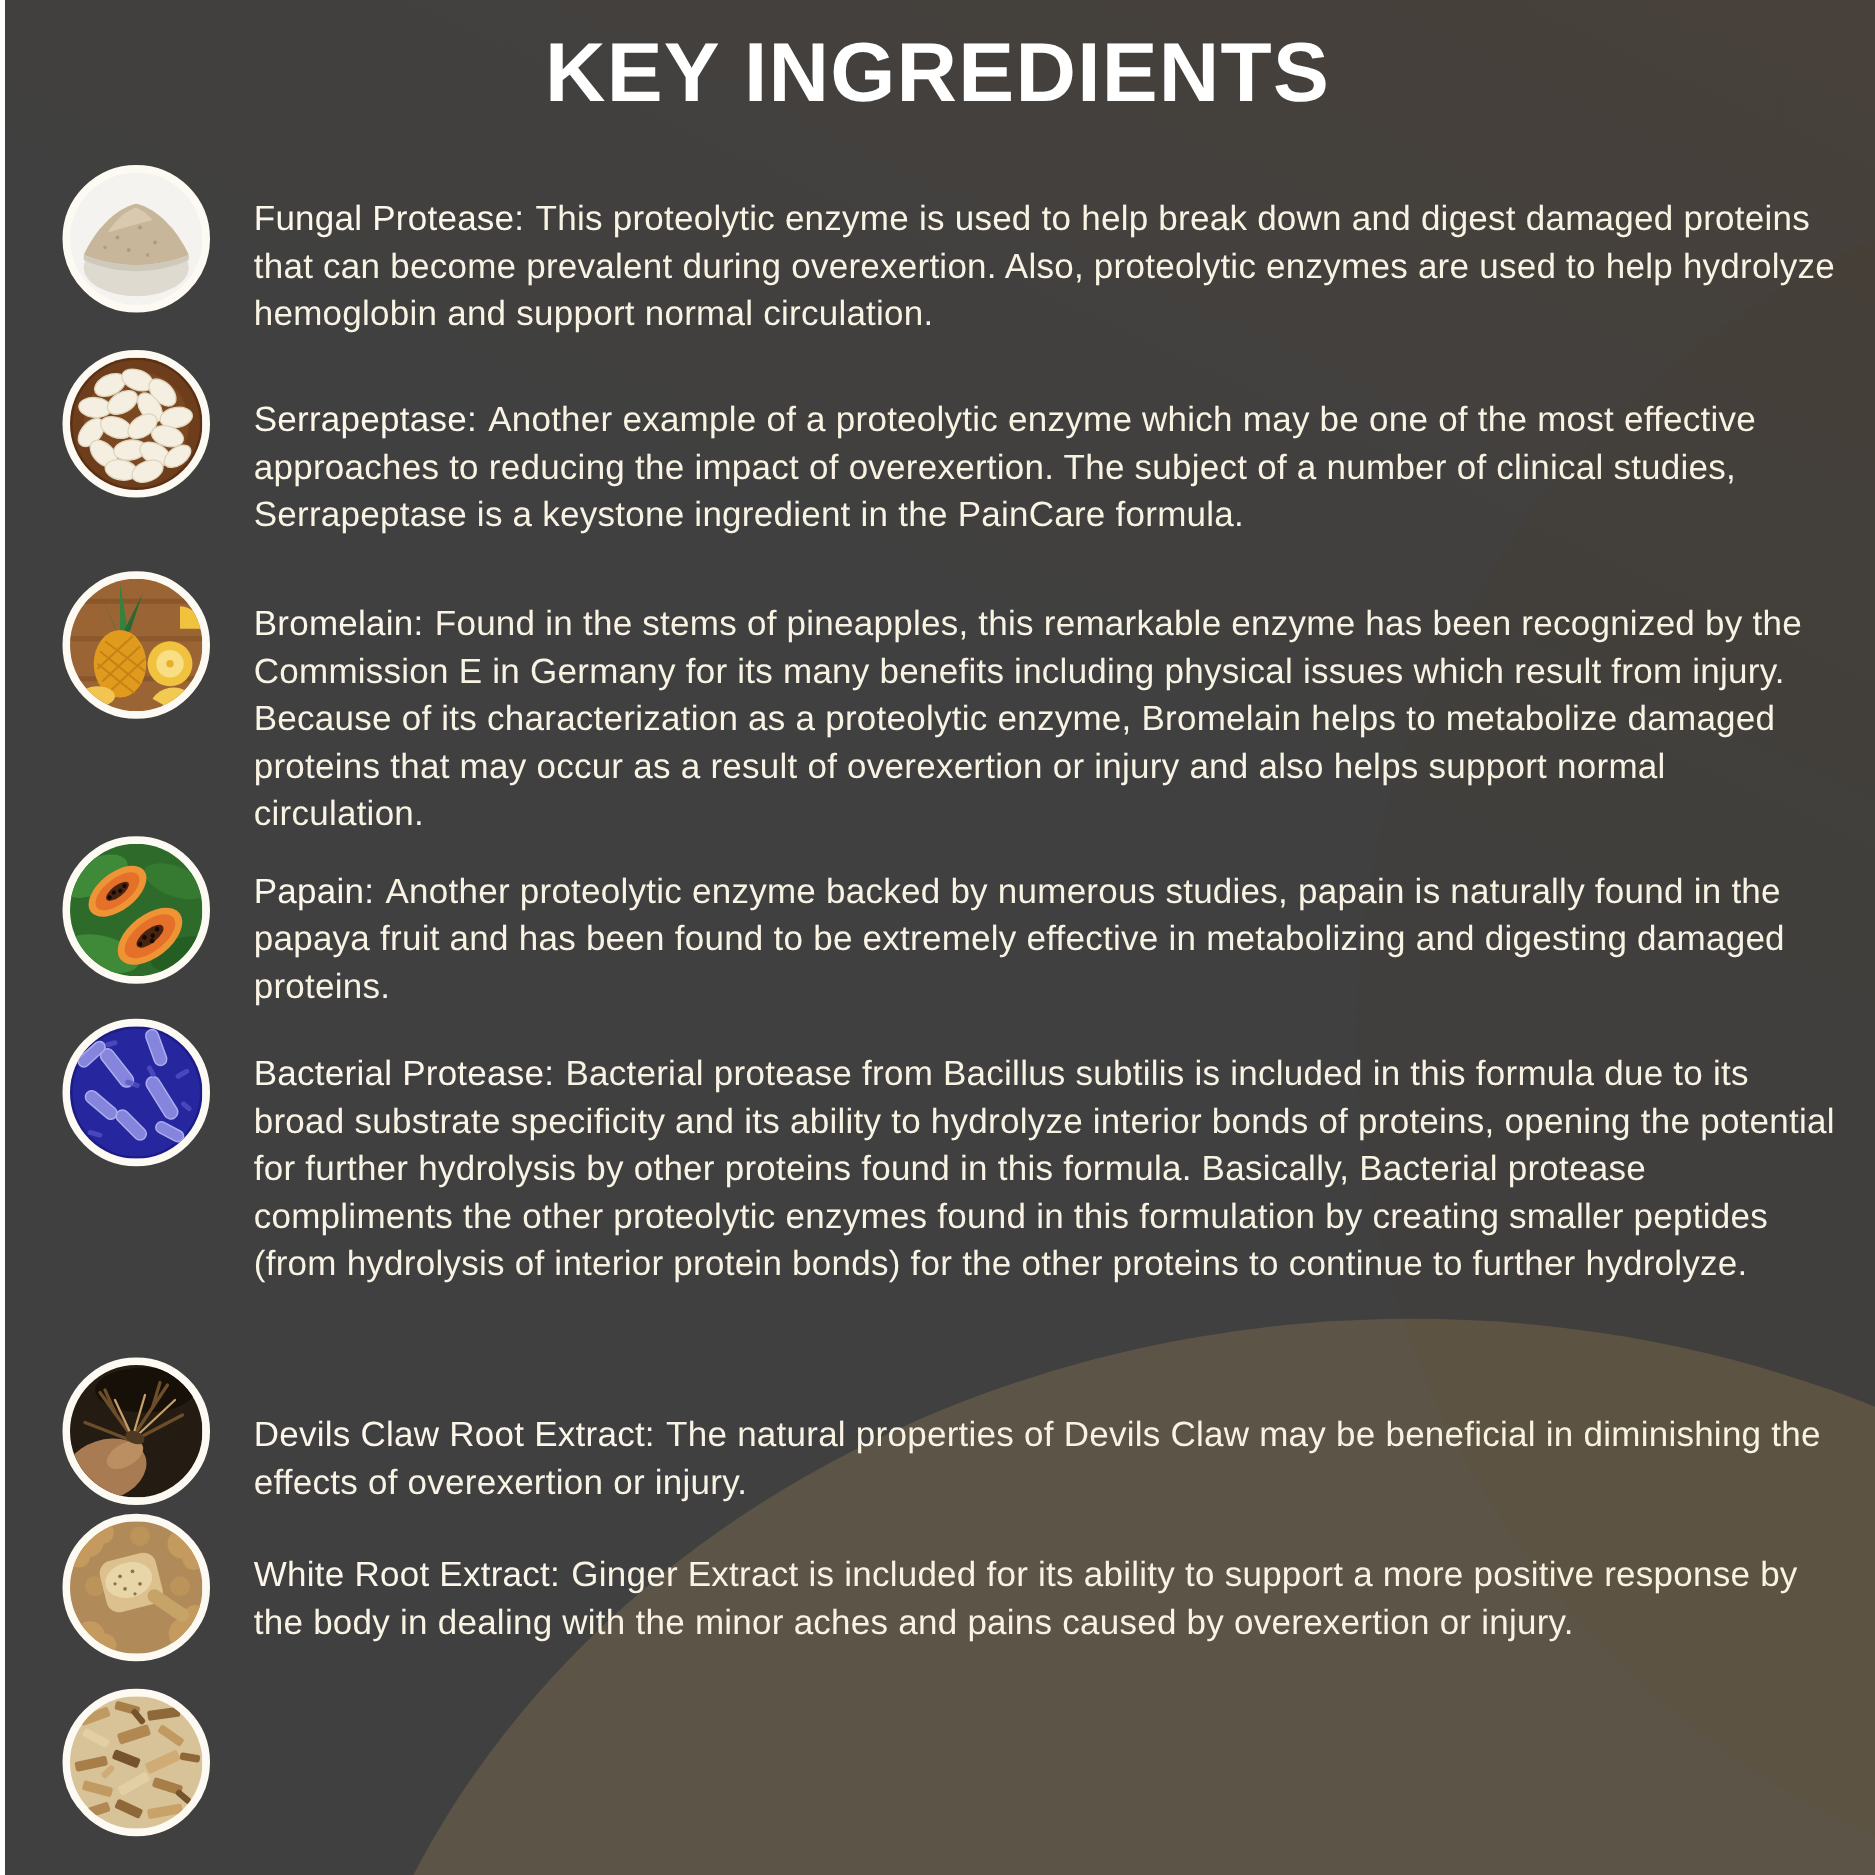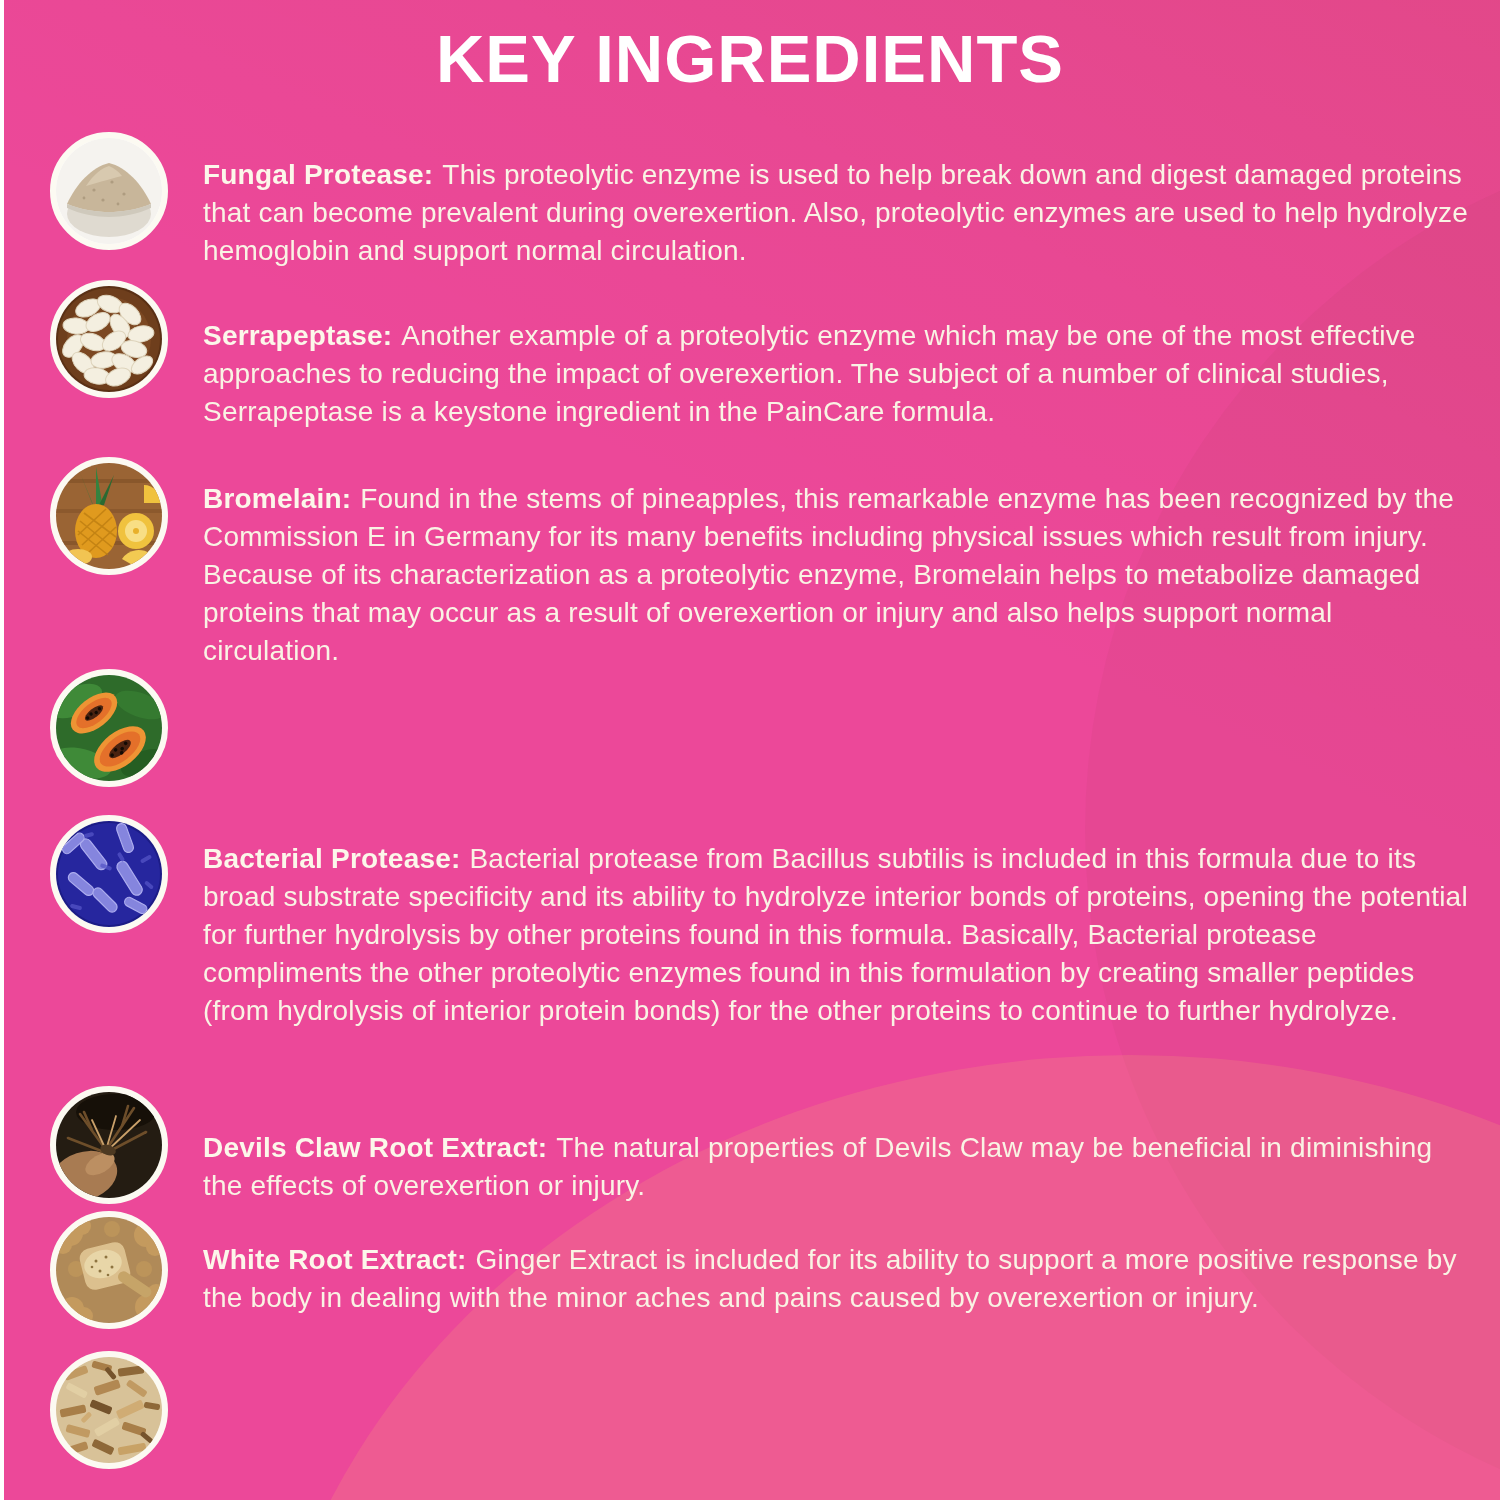--- a/index.html
+++ b/index.html
@@ -1,39 +1,39 @@
 <!DOCTYPE html>
 <html><head>
 <meta charset="utf-8">
 <style>
   html,body{margin:0;padding:0;background:#888;}
   #canvas{
     position:relative;width:1500px;height:1500px;overflow:hidden;
-    background:#ec4899;
+    background:#404040;
     font-family:"Liberation Sans",sans-serif;
   }
   .bg-shade{position:absolute;inset:0;background:linear-gradient(205deg,rgba(140,70,0,0.10) 0%,rgba(140,70,0,0.04) 22%,rgba(140,70,0,0) 40%);}
   .bg-light-ellipse{position:absolute;left:255px;top:1055px;width:1750px;height:1500px;border-radius:50%;background:rgba(255,204,105,0.15);}
   .bg-mid-arc{position:absolute;left:1085px;top:130px;width:1400px;height:1400px;border-radius:50%;background:rgba(90,45,0,0.035);}
   .left-edge{position:absolute;left:0;top:0;width:4px;height:1500px;background:#FFFFFF;}
 
   .page-title{
     position:absolute;left:0;top:24px;width:1500px;text-align:center;
     font-size:67px;font-weight:bold;letter-spacing:1px;color:#FFFFFF;line-height:1.05;
   }
   .circle{
     position:absolute;left:50px;width:106px;height:106px;
     border:6px solid #FCFAF2;border-radius:50%;overflow:hidden;background:#fff;
   }
   .circle svg{display:block;width:106px;height:106px;}
   .para{
     position:absolute;left:203px;width:1268px;
     font-size:28px;line-height:38px;color:#F9F3E4;letter-spacing:0.2px;
   }
-  .lead{font-weight:bold;color:#FCF7EA;padding-right:9px;}
+  .lead{font-weight:normal;color:#FCF7EA;padding-right:9px;}
 
   
   #c1{top:132px;} #p1{top:128px;}
   #c2{top:280px;} #p2{top:289px;}
   #c3{top:457px;} #p3{top:452px;}
   #c4{top:669px;} #p4{top:666px;}
   #c5{top:815px;} #p5{top:812px;}
   #c6{top:1086px;} #p6{top:1101px;}
   #c7{top:1211px;} #p7{top:1213px;}
   #c8{top:1351px;} #p8{top:1355px;}
@@ -147,20 +147,21 @@
         <ellipse cx="64" cy="74" rx="24" ry="12" fill="#E4702A"></ellipse>
         <ellipse cx="64" cy="74" rx="13" ry="5.5" fill="#4A2210"></ellipse>
         <circle cx="54" cy="74" r="1.8" fill="#120A04"></circle>
           <circle cx="60" cy="72" r="1.8" fill="#120A04"></circle>
         <circle cx="66" cy="75" r="1.8" fill="#120A04"></circle>
           <circle cx="72" cy="73" r="1.8" fill="#120A04"></circle>
         <circle cx="63" cy="78" r="1.8" fill="#120A04"></circle>
       </g>
     </svg>
   </div>
+  <p class="para" id="p4"><span class="lead">Papain:</span><span>Another proteolytic enzyme backed by numerous studies, papain is naturally found in the papaya fruit and has been found to be extremely effective in metabolizing and digesting damaged proteins.</span></p>
 
   <div class="circle" id="c5">
     <svg viewBox="0 0 106 106">
       <rect width="106" height="106" fill="#1C1C86"></rect>
       <circle cx="53" cy="53" r="51" fill="#26269E"></circle>
       <g fill="#8585DE" stroke="#ACACEE" stroke-width="1.2">
         <rect x="20" y="28" width="36" height="11" rx="5.5" transform="rotate(52 38 33)"></rect>
         <rect x="54" y="12" width="30" height="10" rx="5" transform="rotate(70 69 17)"></rect>
         <rect x="10" y="58" width="30" height="10" rx="5" transform="rotate(40 25 63)"></rect>
         <rect x="55" y="52" width="38" height="11" rx="5.5" transform="rotate(58 74 57)"></rect>

